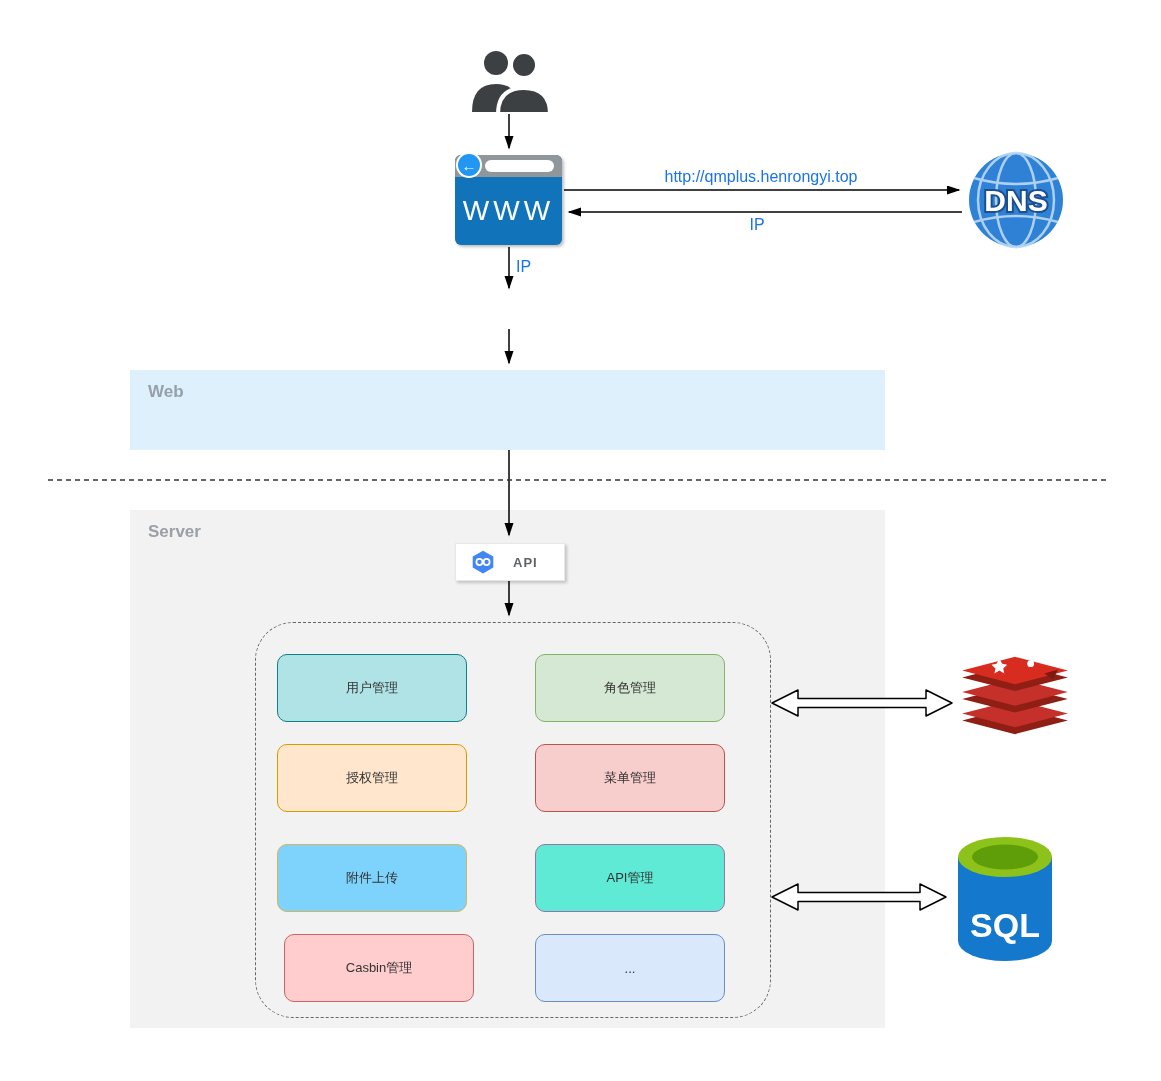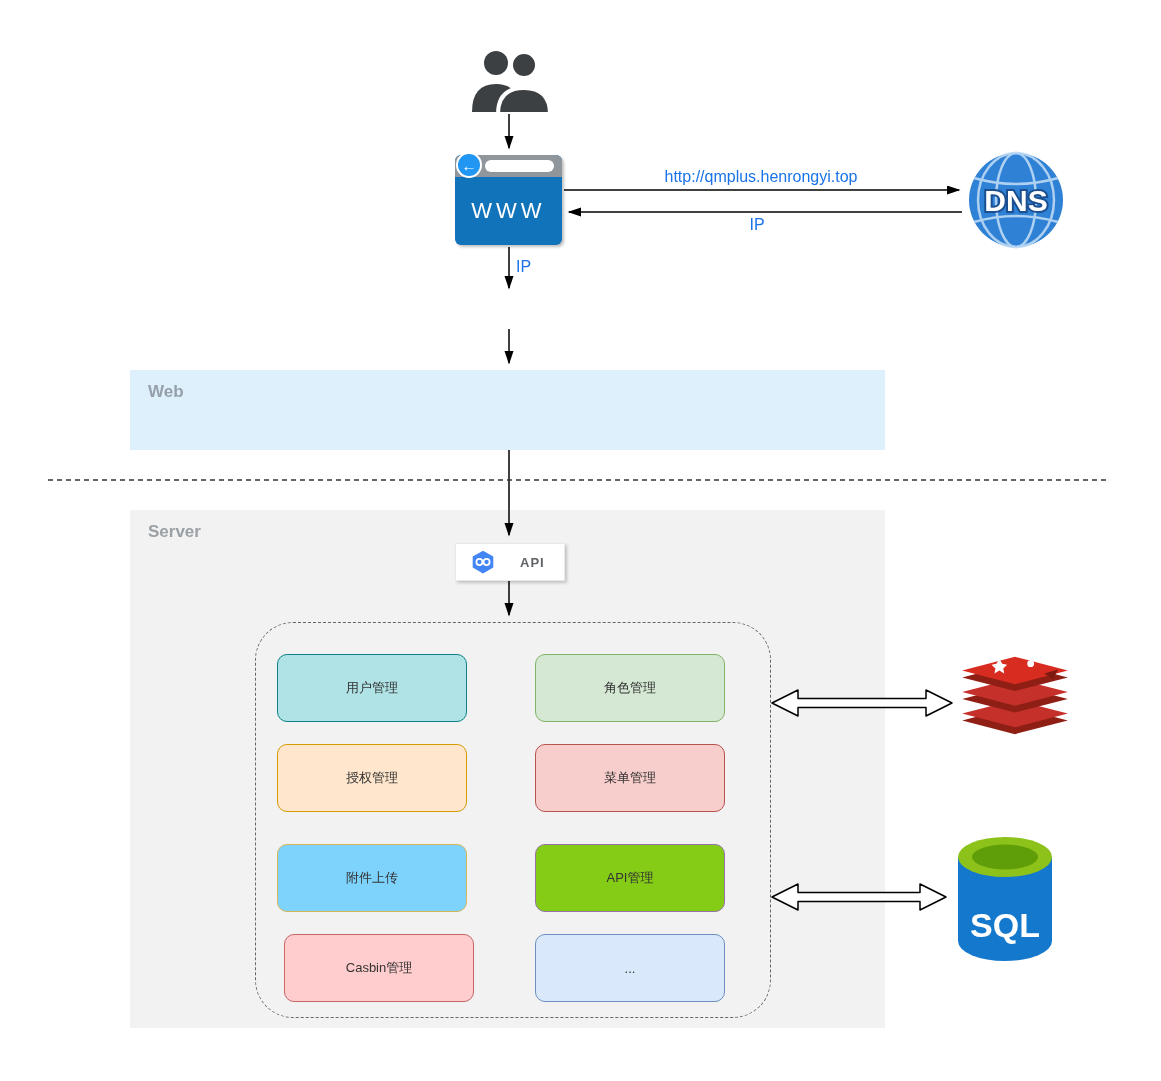--- a/index.html
+++ b/index.html
@@ -21,34 +21,34 @@
 
   
   .browser { position: absolute; left: 455px; top: 155px; width: 107px; height: 90px; border-radius: 6px;
              box-shadow: 2px 2px 3px rgba(0,0,0,.25); background: #1173b9; }
   .browser-toolbar { position: relative; height: 22px; background: #8f969c; border-radius: 6px 6px 0 0; }
   .browser-address { position: absolute; left: 30px; right: 8px; top: 5px; height: 12px; background: #ffffff; border-radius: 6px; }
   .browser-back { position: absolute; left: 1px; top: -3px; width: 26px; height: 26px; border-radius: 50%;
                   background: #2196f3; border: 2px solid #ffffff; color: #fff; font-size: 15px; font-weight: bold;
                   display: flex; align-items: center; justify-content: center; line-height: 1; }
   .browser-body { height: 68px; display: flex; align-items: center; justify-content: center;
-                  color: #ffffff; font-size: 22px; letter-spacing: 4px; font-weight: 500; border-radius: 28px; }
+                  color: #ffffff; font-size: 28px; letter-spacing: 4px; font-weight: 500; border-radius: 28px; }
 
   
   .dns { position: absolute; left: 966px; top: 150px; width: 100px; height: 100px; }
 
   
   .nginx { position: absolute; left: 365px; top: 294px; width: 288px; height: 33px; background: #4b93ec;
            box-shadow: 2px 2px 1px rgba(0,0,0,.25); display: flex; align-items: center; justify-content: center;
            color: #ffffff; font-size: 13px; font-weight: bold; }
 
   
   .api-badge { position: absolute; left: 455px; top: 543px; width: 110px; height: 38px; background: #ffffff;
                border: 1px solid #e8e8e8; box-shadow: 2px 2px 3px rgba(0,0,0,.2); display: flex; align-items: center;
-               gap: 24px; padding-left: 14px; }
+               gap: 17px; padding-left: 14px; }
   .api-badge .label { font-size: 13px; font-weight: bold; color: #5f6368; letter-spacing: 1px; }
 
   
   .module-container { position: absolute; left: 255px; top: 622px; width: 516px; height: 396px;
                       border: 1.5px dashed #666; border-radius: 38px; }
 
   .module { position: absolute; width: 190px; height: 68px; border: 1px solid #999; border-radius: 10px;
             display: flex; align-items: center; justify-content: center; font-size: 13px; color: #333; }
 
   
@@ -131,21 +131,21 @@
     <span class="label">API</span>
   </div>
 
   <div class="module-container"></div>
 
   <div class="module" style="left: 277px; top: 654px; background: rgb(176, 227, 230); border-color: rgb(14, 128, 136);">用户管理</div>
   <div class="module" style="left: 535px; top: 654px; background: rgb(213, 232, 212); border-color: rgb(130, 179, 102);">角色管理</div>
   <div class="module" style="left: 277px; top: 744px; background: rgb(255, 230, 204); border-color: rgb(215, 155, 0);">授权管理</div>
   <div class="module" style="left: 535px; top: 744px; background: rgb(248, 206, 204); border-color: rgb(184, 84, 80);">菜单管理</div>
   <div class="module" style="left: 277px; top: 844px; background: #7dd3fc; border-color: rgb(214, 182, 86); text-align: center;">附件上传</div>
-  <div class="module" style="left: 535px; top: 844px; background: #84cc16; border-color: rgb(150, 115, 166);">API管理</div>
+  <div class="module" style="left: 535px; top: 844px; background: #5eead4; border-color: rgb(150, 115, 166);">API管理</div>
   <div class="module" style="left: 277px; top: 934px; background: rgb(255, 205, 205); border-color: rgb(201, 101, 101); margin-left: 7px;">Casbin管理</div>
   <div class="module" style="left: 535px; top: 934px; background: rgb(218, 232, 252); border-color: rgb(108, 142, 191);">...</div>
 
   <div class="redis">
     <svg width="114" height="90" viewBox="0 0 116 92">
       <g>
         <path d="M58 58 L112 72 L58 86 L4 72 Z" fill="#8f1f15"></path>
         <path d="M58 51 L112 65 L58 79 L4 65 Z" fill="#c6302b"></path>
         <path d="M58 36 L112 50 L58 64 L4 50 Z" fill="#8f1f15"></path>
         <path d="M58 29 L112 43 L58 57 L4 43 Z" fill="#c6302b"></path>

